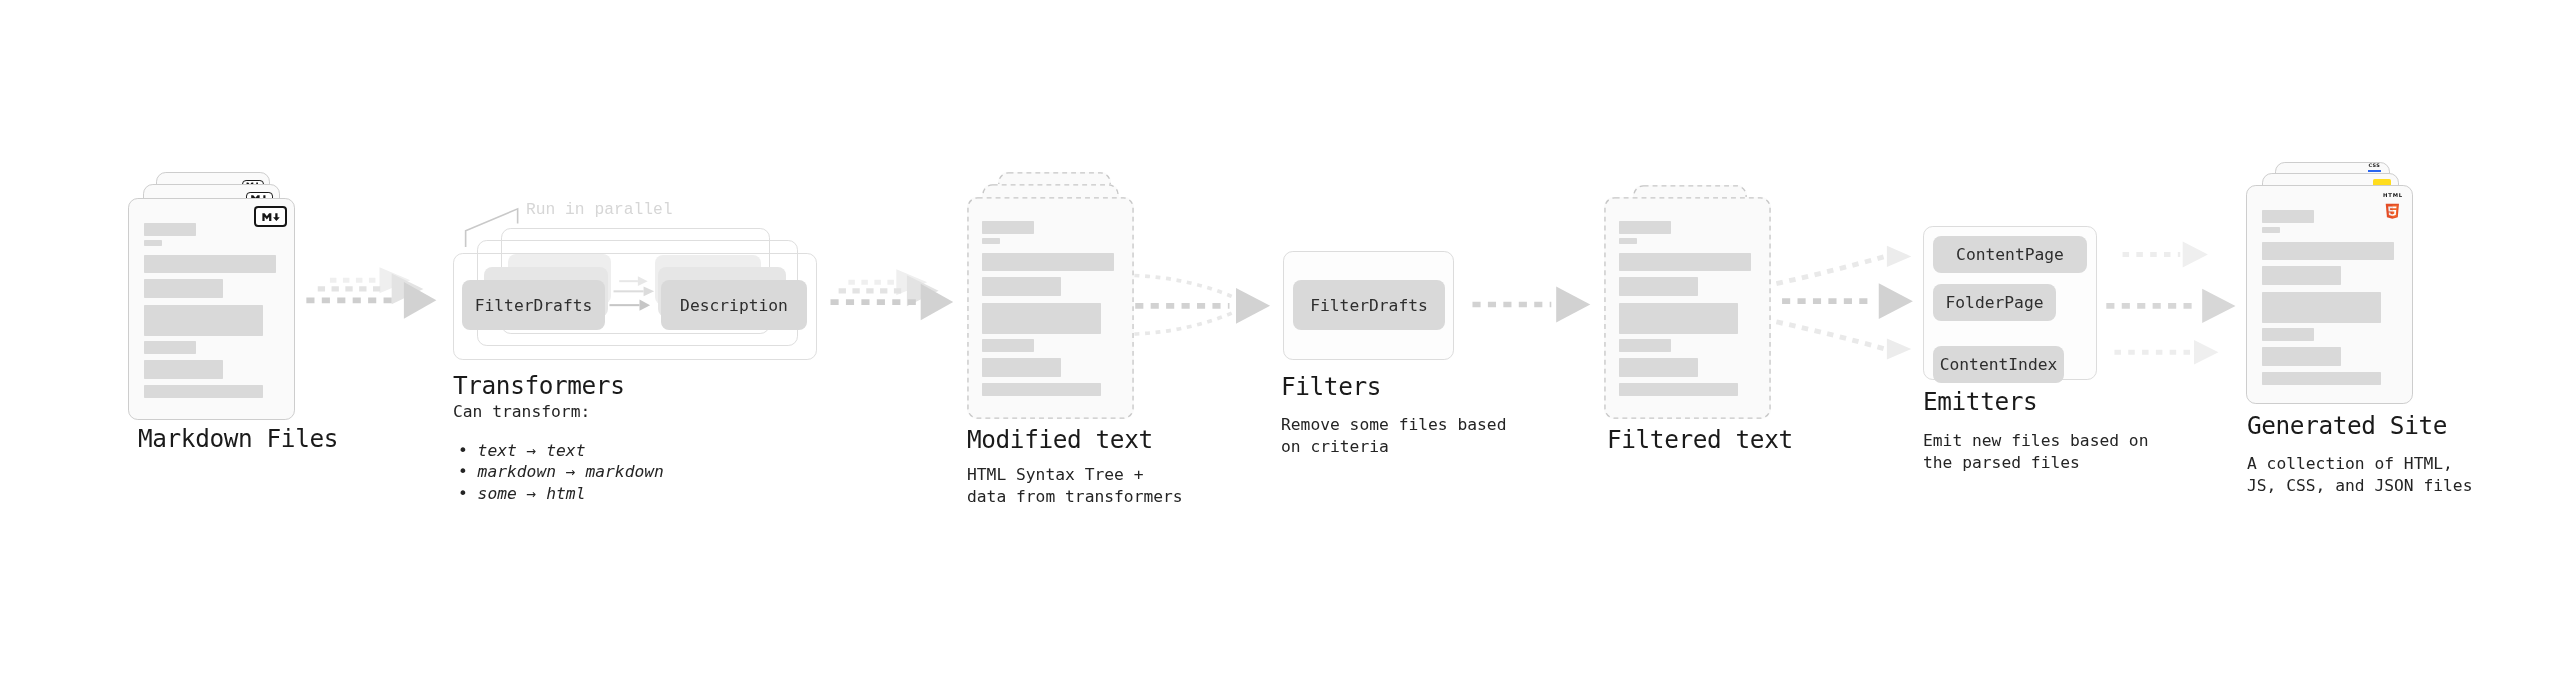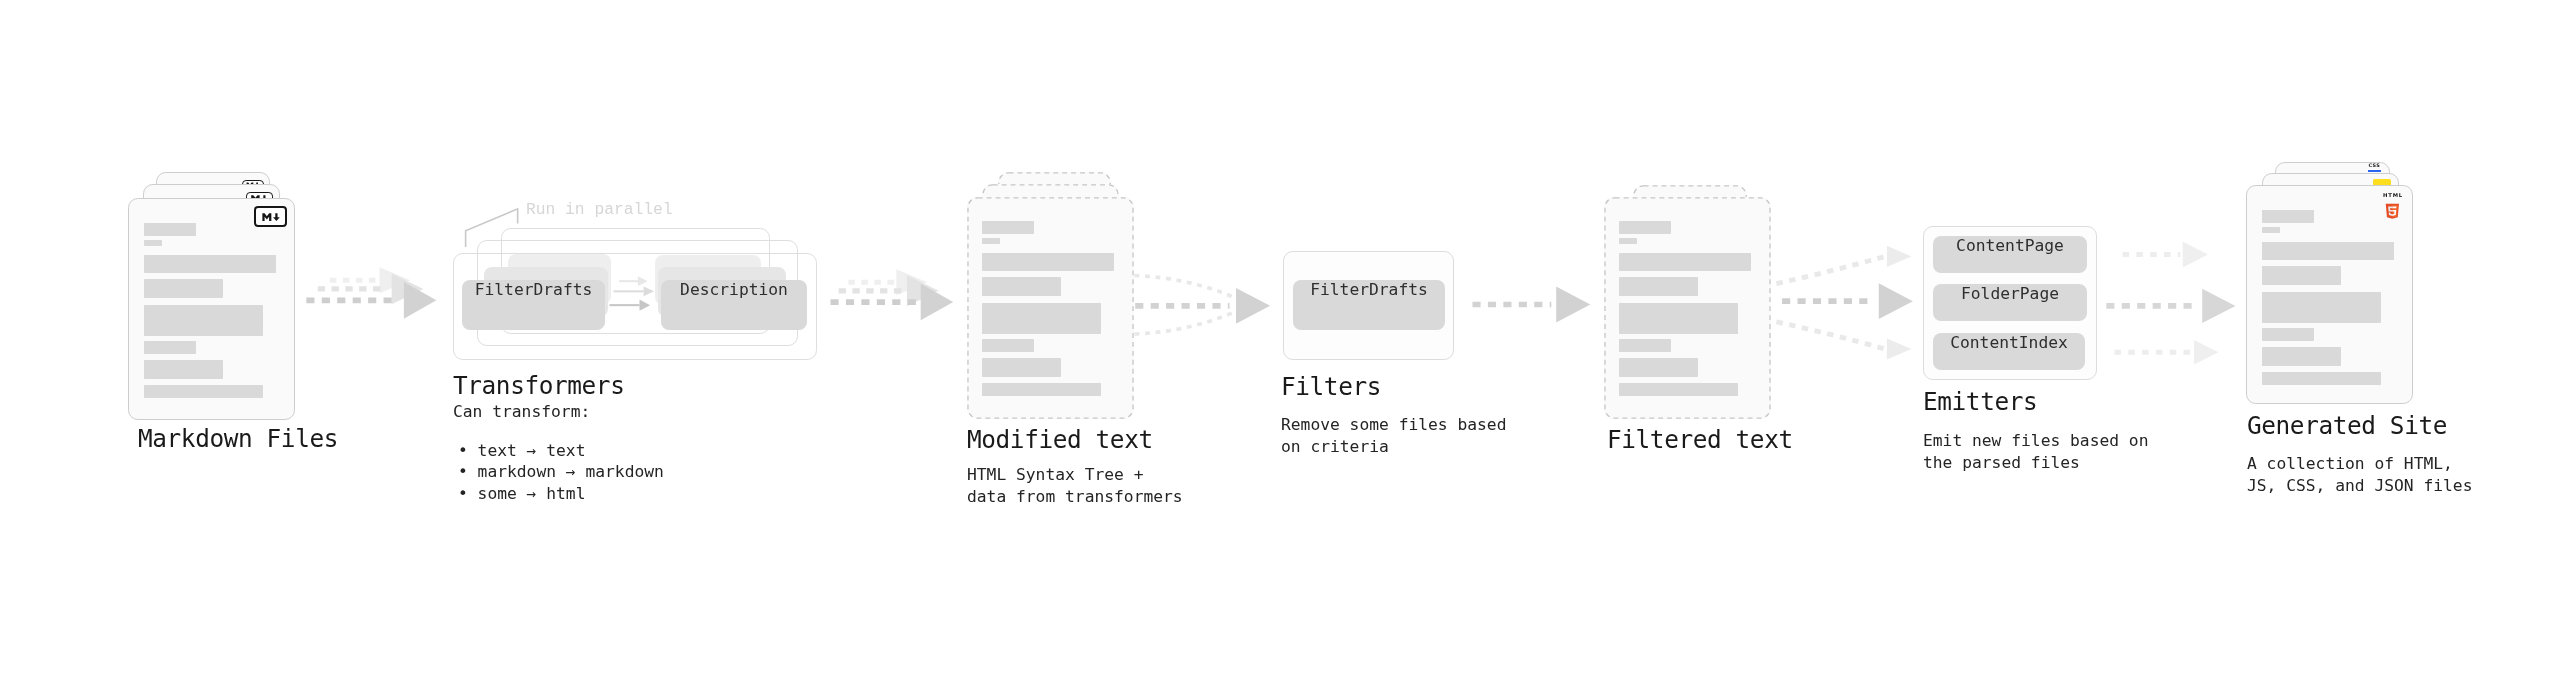--- a/index.html
+++ b/index.html
@@ -28,25 +28,25 @@
             justify-content:center;box-sizing:border-box;}
   .md-badge svg{display:block;width:82%;height:auto;}
   .md-md svg,.md-sm svg{margin-top:-2.4px;width:88%;}
   .md-lg{width:32.5px;height:21px;}
   .md-md{width:27px;height:18.7px;border-width:1.6px;right:6.5px;align-items:flex-start;padding-top:1.2px;}
   .md-sm{width:22px;height:16.3px;border-width:1.6px;right:4.9px;align-items:flex-start;padding-top:1.2px;}
 
   
   .stage-title{position:absolute;font-size:24.4px;line-height:1;color:#1a1a1a;letter-spacing:-0.4px;white-space:nowrap;}
   .stage-caption{position:absolute;font-size:16.3px;line-height:21.5px;color:#242424;white-space:pre-line;}
-  .bullet-list{position:absolute;font-size:16.3px;line-height:21.4px;color:#242424;white-space:nowrap;}
+  .bullet-list{position:absolute;font-size:16.3px;line-height:21.4px;color:#242424;white-space:nowrap;font-style:italic;}
 
   
   .panel{position:absolute;border:1.2px solid #dedede;border-radius:9.8px;box-sizing:border-box;background:transparent;}
-  .node-btn{position:absolute;background:#d9d9d9;border-radius:8.1px;display:flex;
+  .node-btn{position:absolute;background:#d9d9d9;border-radius:8.1px;display:flex;align-items:center;
             justify-content:center;font-size:16.3px;color:#2e2e2e;}
   .node-shadow{position:absolute;border-radius:8.1px;}
   .run-parallel{position:absolute;font-size:16.3px;color:#d6d6d6;white-space:nowrap;font-family:Liberation Mono, monospace;}
 
   
   .plugin-box{position:absolute;background:#fdfdfd;border:1.2px solid #dcdcdc;border-radius:9.8px;box-sizing:border-box;}
 
   
   .html5-badge{position:absolute;left:2383px;top:193px;width:18.7px;height:28px;}
   .html5-word{font-size:5.3px;font-weight:bold;color:#111;letter-spacing:0.8px;text-align:center;
@@ -247,24 +247,24 @@
       <div class="bar b8"></div>
     </div>
     <div class="stage-title" style="left:1607px;top:428px">Filtered text</div>
   </div>
 
   <div>
     <div class="plugin-box" style="left:1923px;top:226px;width:174px;height:154px"></div>
     <div class="node-btn" style="left:1933px;top:236px;width:154px;height:37px">
         <span>ContentPage</span>
       </div>
-    <div class="node-btn" style="left:1933px;top:284px;width:154px;height:37px">
+    <div class="node-btn" style="left:1933px;top:284px;width:123px;height:37px">
         <span>FolderPage</span>
       </div>
-    <div class="node-btn" style="left:1933px;top:333px;width:152px;height:37px">
+    <div class="node-btn" style="left:1933px;top:346px;width:131px;height:37px">
         <span>ContentIndex</span>
       </div>
     <div class="stage-title" style="left:1923px;top:390px">Emitters</div>
     <div class="stage-caption" style="left:1923px;top:430px">Emit new files based on
 the parsed files</div>
   </div>
 
   <div>
     <div class="card solid" style="left:2275px;top:162px;width:115px;height:219px"></div>
     <div class="css-badge">

